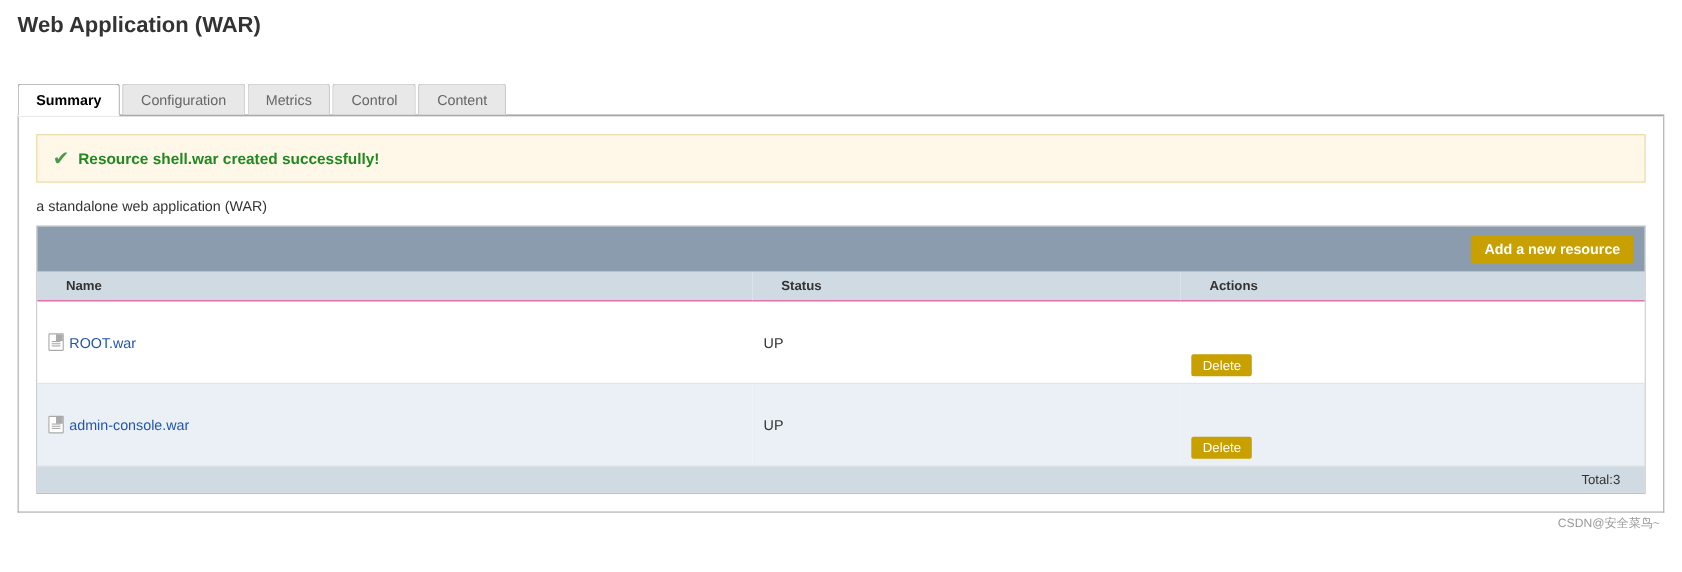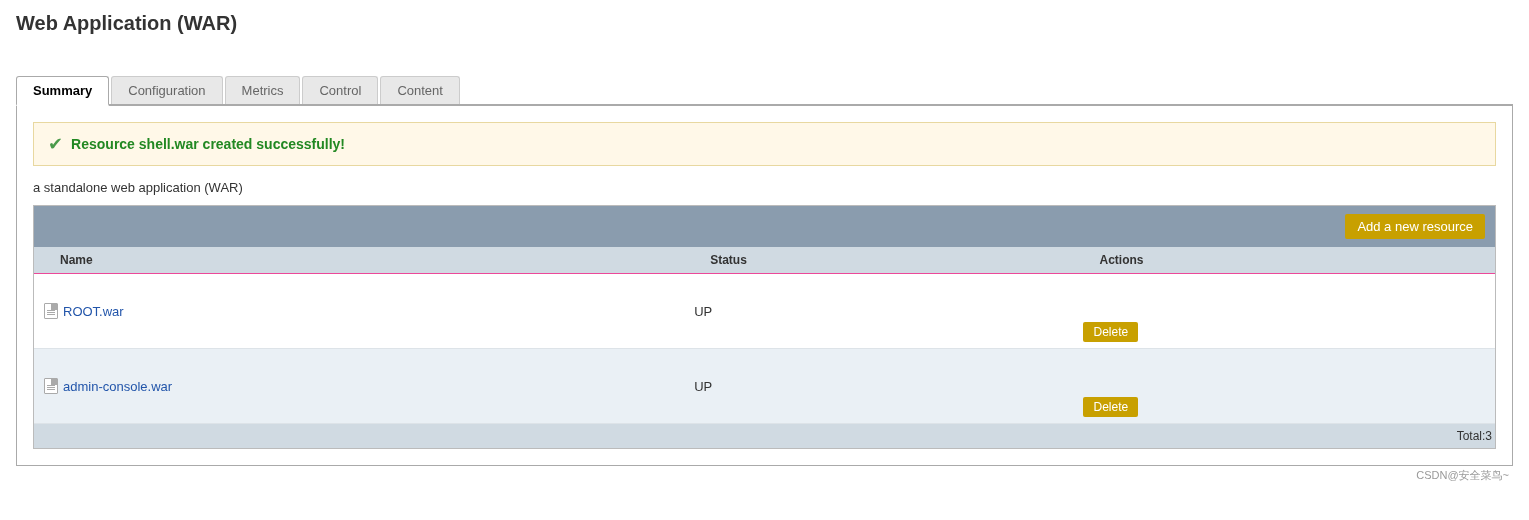--- a/index.html
+++ b/index.html
@@ -87,21 +87,21 @@
       justify-content: flex-end;
       align-items: center;
       min-height: 38px;
     }
     .add-resource-btn {
       background: #c8a000;
       color: #fff;
       border: none;
       padding: 5px 12px;
       font-size: 13px;
-      font-weight: normal;
+      font-weight: bold;
       cursor: pointer;
       border-radius: 2px;
     }
     .resource-table {
       width: 100%;
       border-collapse: collapse;
     }
     .resource-table thead tr {
       background: #d0dae2;
     }
@@ -176,21 +176,21 @@
       color: #fff;
       border: none;
       padding: 3px 10px;
       font-size: 12px;
       cursor: pointer;
       border-radius: 2px;
       margin-top: 42px;
     }
     .table-footer {
       background: #d0dae2;
-      padding: 5px 3px;
+      padding: 5px 22px;
       text-align: right;
       font-size: 12px;
       color: #333;
     }
     .watermark {
       text-align: right;
       font-size: 11px;
       color: #999;
       margin-top: 2px;
       padding-right: 4px;

